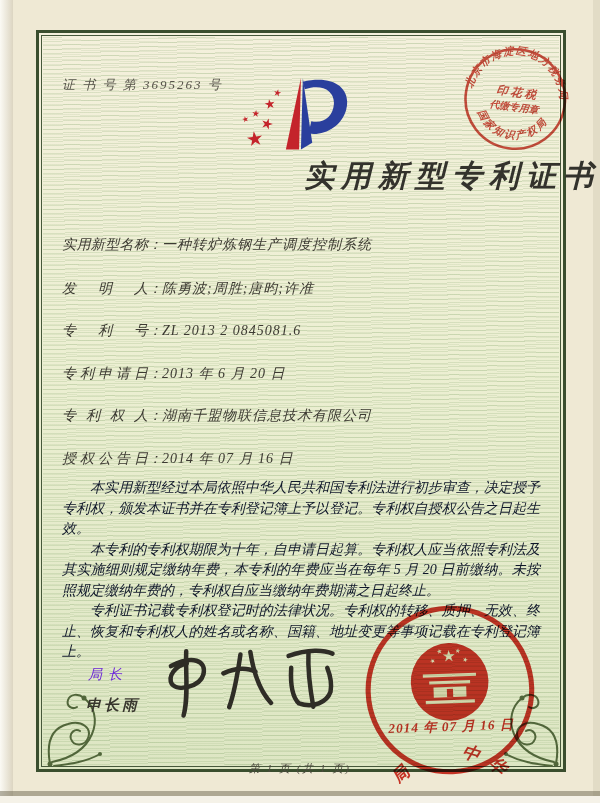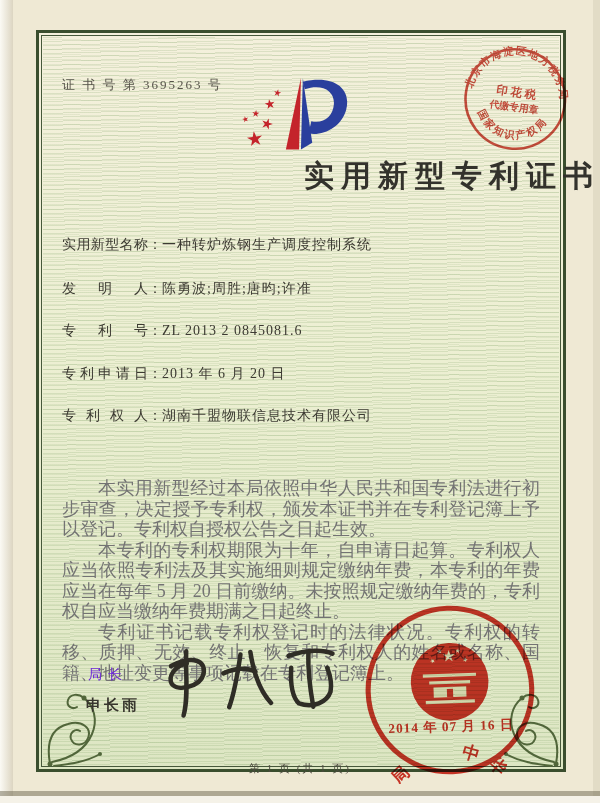--- a/index.html
+++ b/index.html
@@ -1,17 +1,17 @@
 <!DOCTYPE html>
 <html><head>
 <meta charset="utf-8">
 <style>
   html,body{margin:0;padding:0;background:#ffffff;}
   .page{position:relative;width:600px;height:803px;background:#efe9d4;overflow:hidden;
-        font-family:"Liberation Serif","DejaVu Serif",serif;color:#3d3b33;}
+        font-family:"Liberation Serif","DejaVu Serif",serif;color:#3d3b33;font-style:italic;}
   .scan-left{position:absolute;left:0;top:0;width:13px;height:100%;
         background:linear-gradient(90deg,#fbfaf4,#dcd5c1);}
   .scan-right{position:absolute;right:0;top:0;width:7px;height:100%;background:#e2dcc6;}
   .scan-bottom{position:absolute;left:0;bottom:7px;width:100%;height:5px;background:#6e6752;opacity:.5;}
   .scan-bottom2{position:absolute;left:0;bottom:0;width:100%;height:7px;background:#f5f2e8;}
   .frame{position:absolute;left:36px;top:30px;width:530px;height:742px;box-sizing:border-box;
         border:3px solid #3a4e2e;
         background:linear-gradient(180deg,#f4f0dc 0%,#ecefd2 45%,#dde6c3 100%);}
   .frame::before{content:"";position:absolute;inset:2px;border:1px solid #46583a;}
   .frame::after{content:"";position:absolute;inset:4px;pointer-events:none;
@@ -19,22 +19,22 @@
           repeating-linear-gradient(178.5deg,rgba(120,158,96,.20) 0 1px,rgba(0,0,0,0) 1px 4px),
           repeating-linear-gradient(181.5deg,rgba(120,158,96,.13) 0 1px,rgba(0,0,0,0) 1px 5px);}
   .layer{position:absolute;z-index:2;}
   .certno{left:62px;top:76px;font-size:13px;letter-spacing:2px;color:#56534a;}
   .title{left:0;top:156px;width:100%;text-align:right;font-size:30px;font-weight:600;
         letter-spacing:7px;color:#33322c;}
   .frow{left:62px;font-size:14px;color:#3c3a32;white-space:nowrap;}
   .flabel{display:inline-block;width:86px;text-align:justify;text-align-last:justify;vertical-align:top;}
   .fcolon{display:inline-block;}
   .fvalue{letter-spacing:1px;}
-  .bodytext{left:62px;top:478px;width:478px;font-size:18px;line-height:20.5px;
-        text-align:justify;color:#737373;}
+  .bodytext{left:62px;top:478px;width:478px;font-size:14px;line-height:20.5px;
+        text-align:justify;color:#0f172a;}
   .bodytext p{margin:0;text-indent:2em;}
   .signer-title{left:88px;top:666px;font-size:14px;letter-spacing:6px;color:#6d28d9;}
   .signer-name{left:86px;top:696px;font-size:15px;letter-spacing:3px;font-weight:600;color:#38362e;}
   .signature{left:150px;top:642px;z-index:3;transform:rotate(-3deg);}
   .sealwrap{left:358px;top:598px;z-index:4;opacity:.93;mix-blend-mode:multiply;transform:rotate(-2deg);}
   .stampwrap{left:458px;top:42px;z-index:3;opacity:.88;mix-blend-mode:multiply;transform:rotate(8deg);}
   .logo{left:225px;top:76px;z-index:2;}
   .flourish{z-index:2;}
   .flourish.left{left:42px;top:684px;}
   .flourish.right{left:486px;top:684px;transform:scaleX(-1);}
@@ -99,20 +99,23 @@
     <span class="flabel">实用新型名称</span><span class="fcolon">：</span><span class="fvalue">一种转炉炼钢生产调度控制系统</span>
   </div>
   <div class="layer frow" style="top:322px">
     <span class="flabel">专利号</span><span class="fcolon">：</span><span class="fvalue">ZL 2013 2 0845081.6</span>
   </div>
   <div class="layer frow" style="top:365px">
     <span class="flabel">专利申请日</span><span class="fcolon">：</span><span class="fvalue">2013 年 6 月 20 日</span>
   </div>
   <div class="layer frow" style="top:407px">
     <span class="flabel">专利权人</span><span class="fcolon">：</span><span class="fvalue">湖南千盟物联信息技术有限公司</span>
+  </div>
+  <div class="layer frow" style="top:450px">
+    <span class="flabel">授权公告日</span><span class="fcolon">：</span><span class="fvalue">2014 年 07 月 16 日</span>
   </div>
 
   <div class="layer bodytext">
     <p>本实用新型经过本局依照中华人民共和国专利法进行初步审查，决定授予专利权，颁发本证书并在专利登记簿上予以登记。专利权自授权公告之日起生效。</p>
     <p>本专利的专利权期限为十年，自申请日起算。专利权人应当依照专利法及其实施细则规定缴纳年费，本专利的年费应当在每年 5 月 20 日前缴纳。未按照规定缴纳年费的，专利权自应当缴纳年费期满之日起终止。</p>
     <p>专利证书记载专利权登记时的法律状况。专利权的转移、质押、无效、终止、恢复和专利权人的姓名或名称、国籍、地址变更等事项记载在专利登记簿上。</p>
   </div>
 
   <div class="layer flourish left">
     <svg width="78" height="84" viewBox="0 0 78 84">

